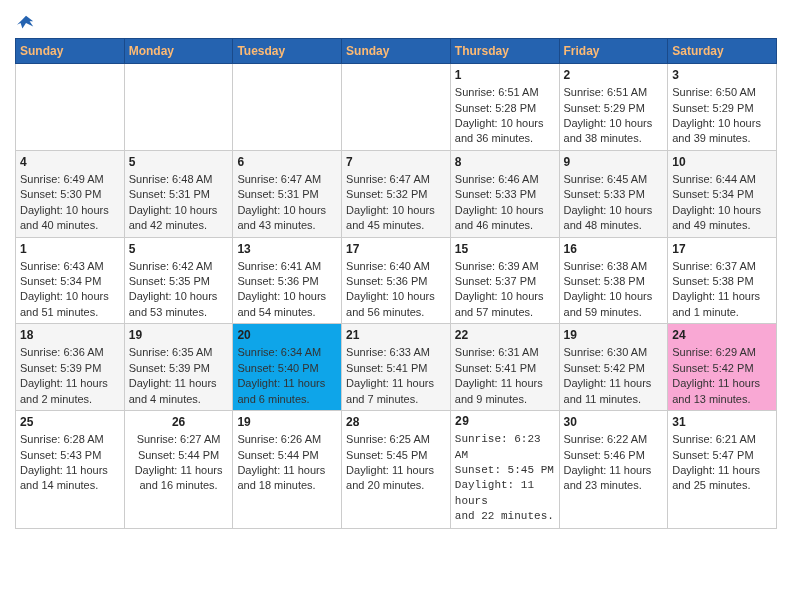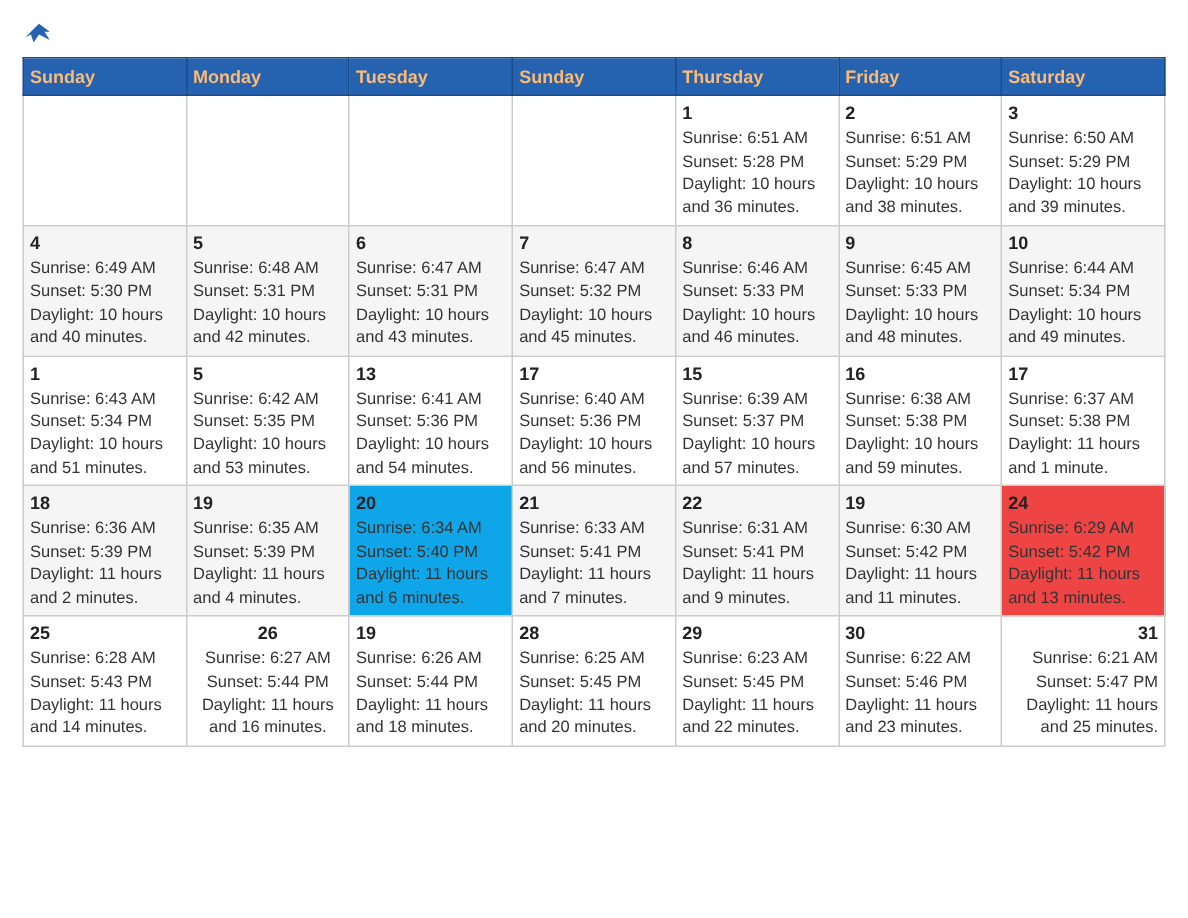--- a/index.html
+++ b/index.html
@@ -230,21 +230,21 @@
             <div class="day-info">Sunrise: 6:33 AM<br>Sunset: 5:41 PM<br>Daylight: 11 hours<br>and 7 minutes.</div>
           </td>
           <td style="background: rgb(245, 245, 245);">
             <span class="day-num">22</span>
             <div class="day-info">Sunrise: 6:31 AM<br>Sunset: 5:41 PM<br>Daylight: 11 hours<br>and 9 minutes.</div>
           </td>
           <td style="background: rgb(245, 245, 245);">
             <span class="day-num">19</span>
             <div class="day-info">Sunrise: 6:30 AM<br>Sunset: 5:42 PM<br>Daylight: 11 hours<br>and 11 minutes.</div>
           </td>
-          <td style="background: #ef4444;">
+          <td style="background: #f9a8d4;">
             <span class="day-num">24</span>
             <div class="day-info">Sunrise: 6:29 AM<br>Sunset: 5:42 PM<br>Daylight: 11 hours<br>and 13 minutes.</div>
           </td>
         </tr>
         <tr>
           <td style="background: rgb(255, 255, 255);">
             <span class="day-num">25</span>
             <div class="day-info">Sunrise: 6:28 AM<br>Sunset: 5:43 PM<br>Daylight: 11 hours<br>and 14 minutes.</div>
           </td>
           <td style="background: rgb(255, 255, 255); text-align: center;">
@@ -252,28 +252,28 @@
             <div class="day-info">Sunrise: 6:27 AM<br>Sunset: 5:44 PM<br>Daylight: 11 hours<br>and 16 minutes.</div>
           </td>
           <td style="background: rgb(255, 255, 255);">
             <span class="day-num">19</span>
             <div class="day-info">Sunrise: 6:26 AM<br>Sunset: 5:44 PM<br>Daylight: 11 hours<br>and 18 minutes.</div>
           </td>
           <td style="background: rgb(255, 255, 255);">
             <span class="day-num">28</span>
             <div class="day-info">Sunrise: 6:25 AM<br>Sunset: 5:45 PM<br>Daylight: 11 hours<br>and 20 minutes.</div>
           </td>
-          <td style="background: rgb(255, 255, 255);">
+          <td style="background: rgb(255, 255, 255); font-family: Liberation Mono, monospace;">
             <span class="day-num">29</span>
             <div class="day-info">Sunrise: 6:23 AM<br>Sunset: 5:45 PM<br>Daylight: 11 hours<br>and 22 minutes.</div>
           </td>
           <td style="background: rgb(255, 255, 255);">
             <span class="day-num">30</span>
             <div class="day-info">Sunrise: 6:22 AM<br>Sunset: 5:46 PM<br>Daylight: 11 hours<br>and 23 minutes.</div>
           </td>
-          <td style="background: rgb(255, 255, 255); text-align: right;">
+          <td style="background: rgb(255, 255, 255);">
             <span class="day-num">31</span>
             <div class="day-info">Sunrise: 6:21 AM<br>Sunset: 5:47 PM<br>Daylight: 11 hours<br>and 25 minutes.</div>
           </td>
         </tr>
       </tbody>
   </table>
 </div>
 
 </body></html>

